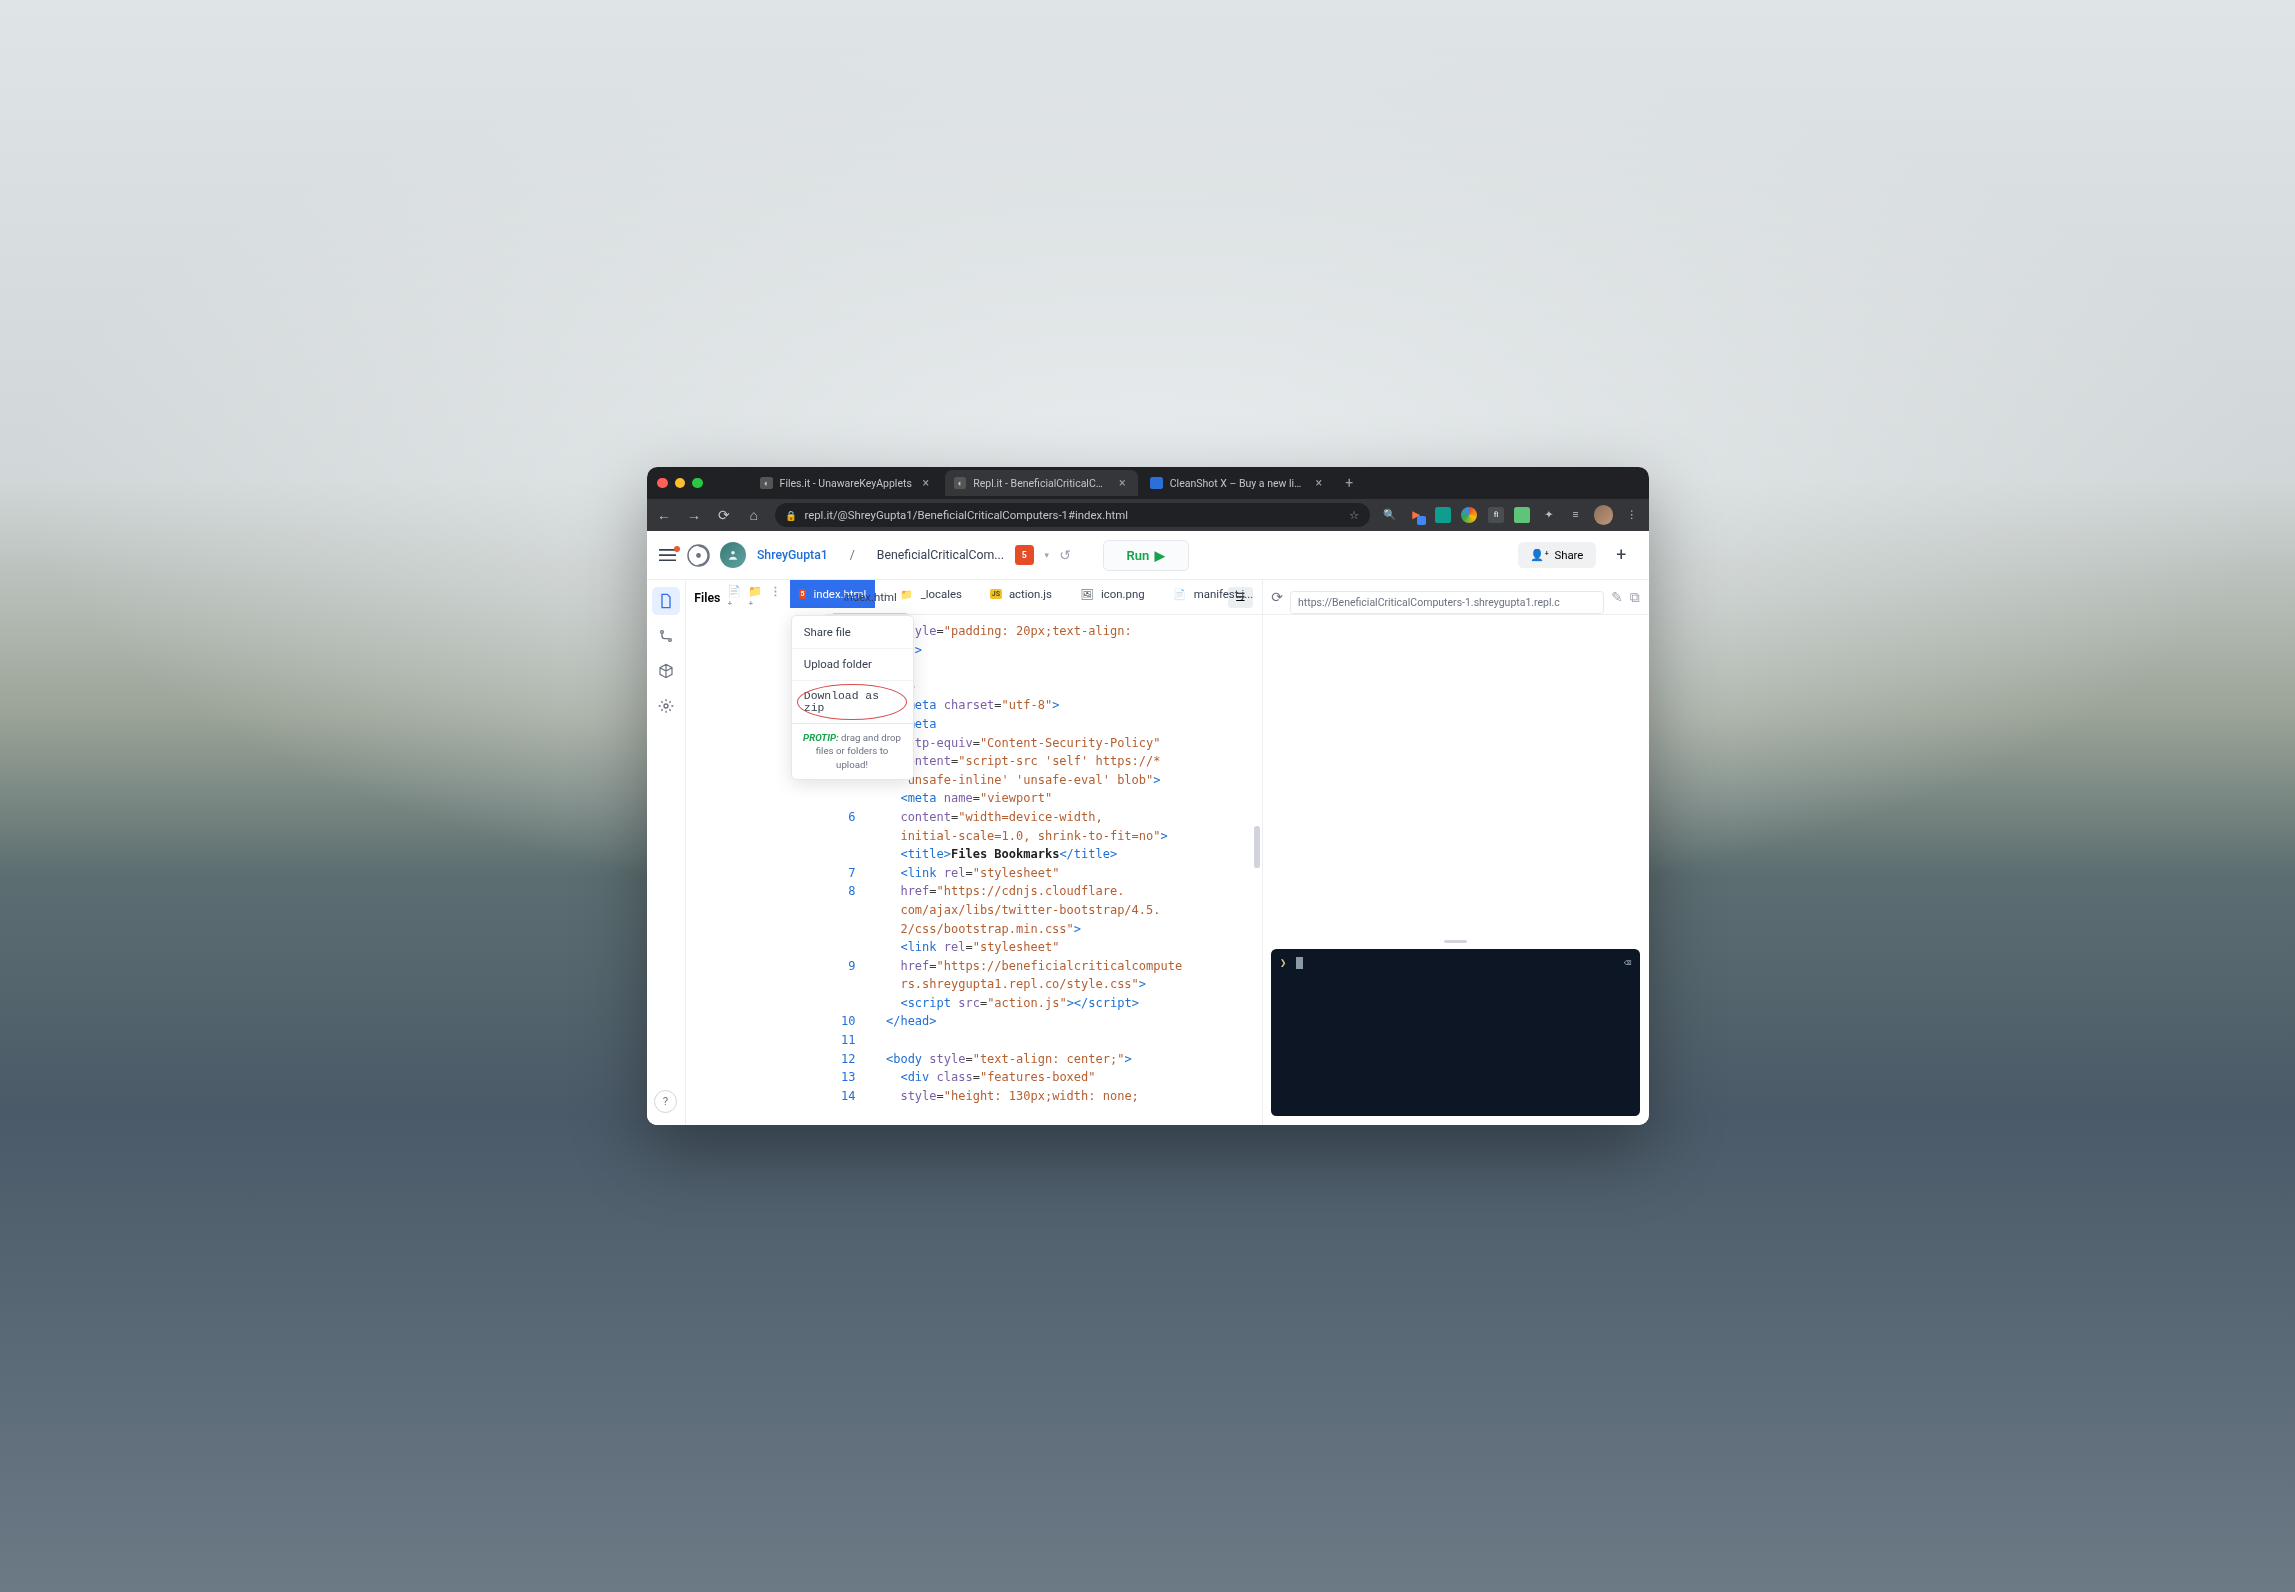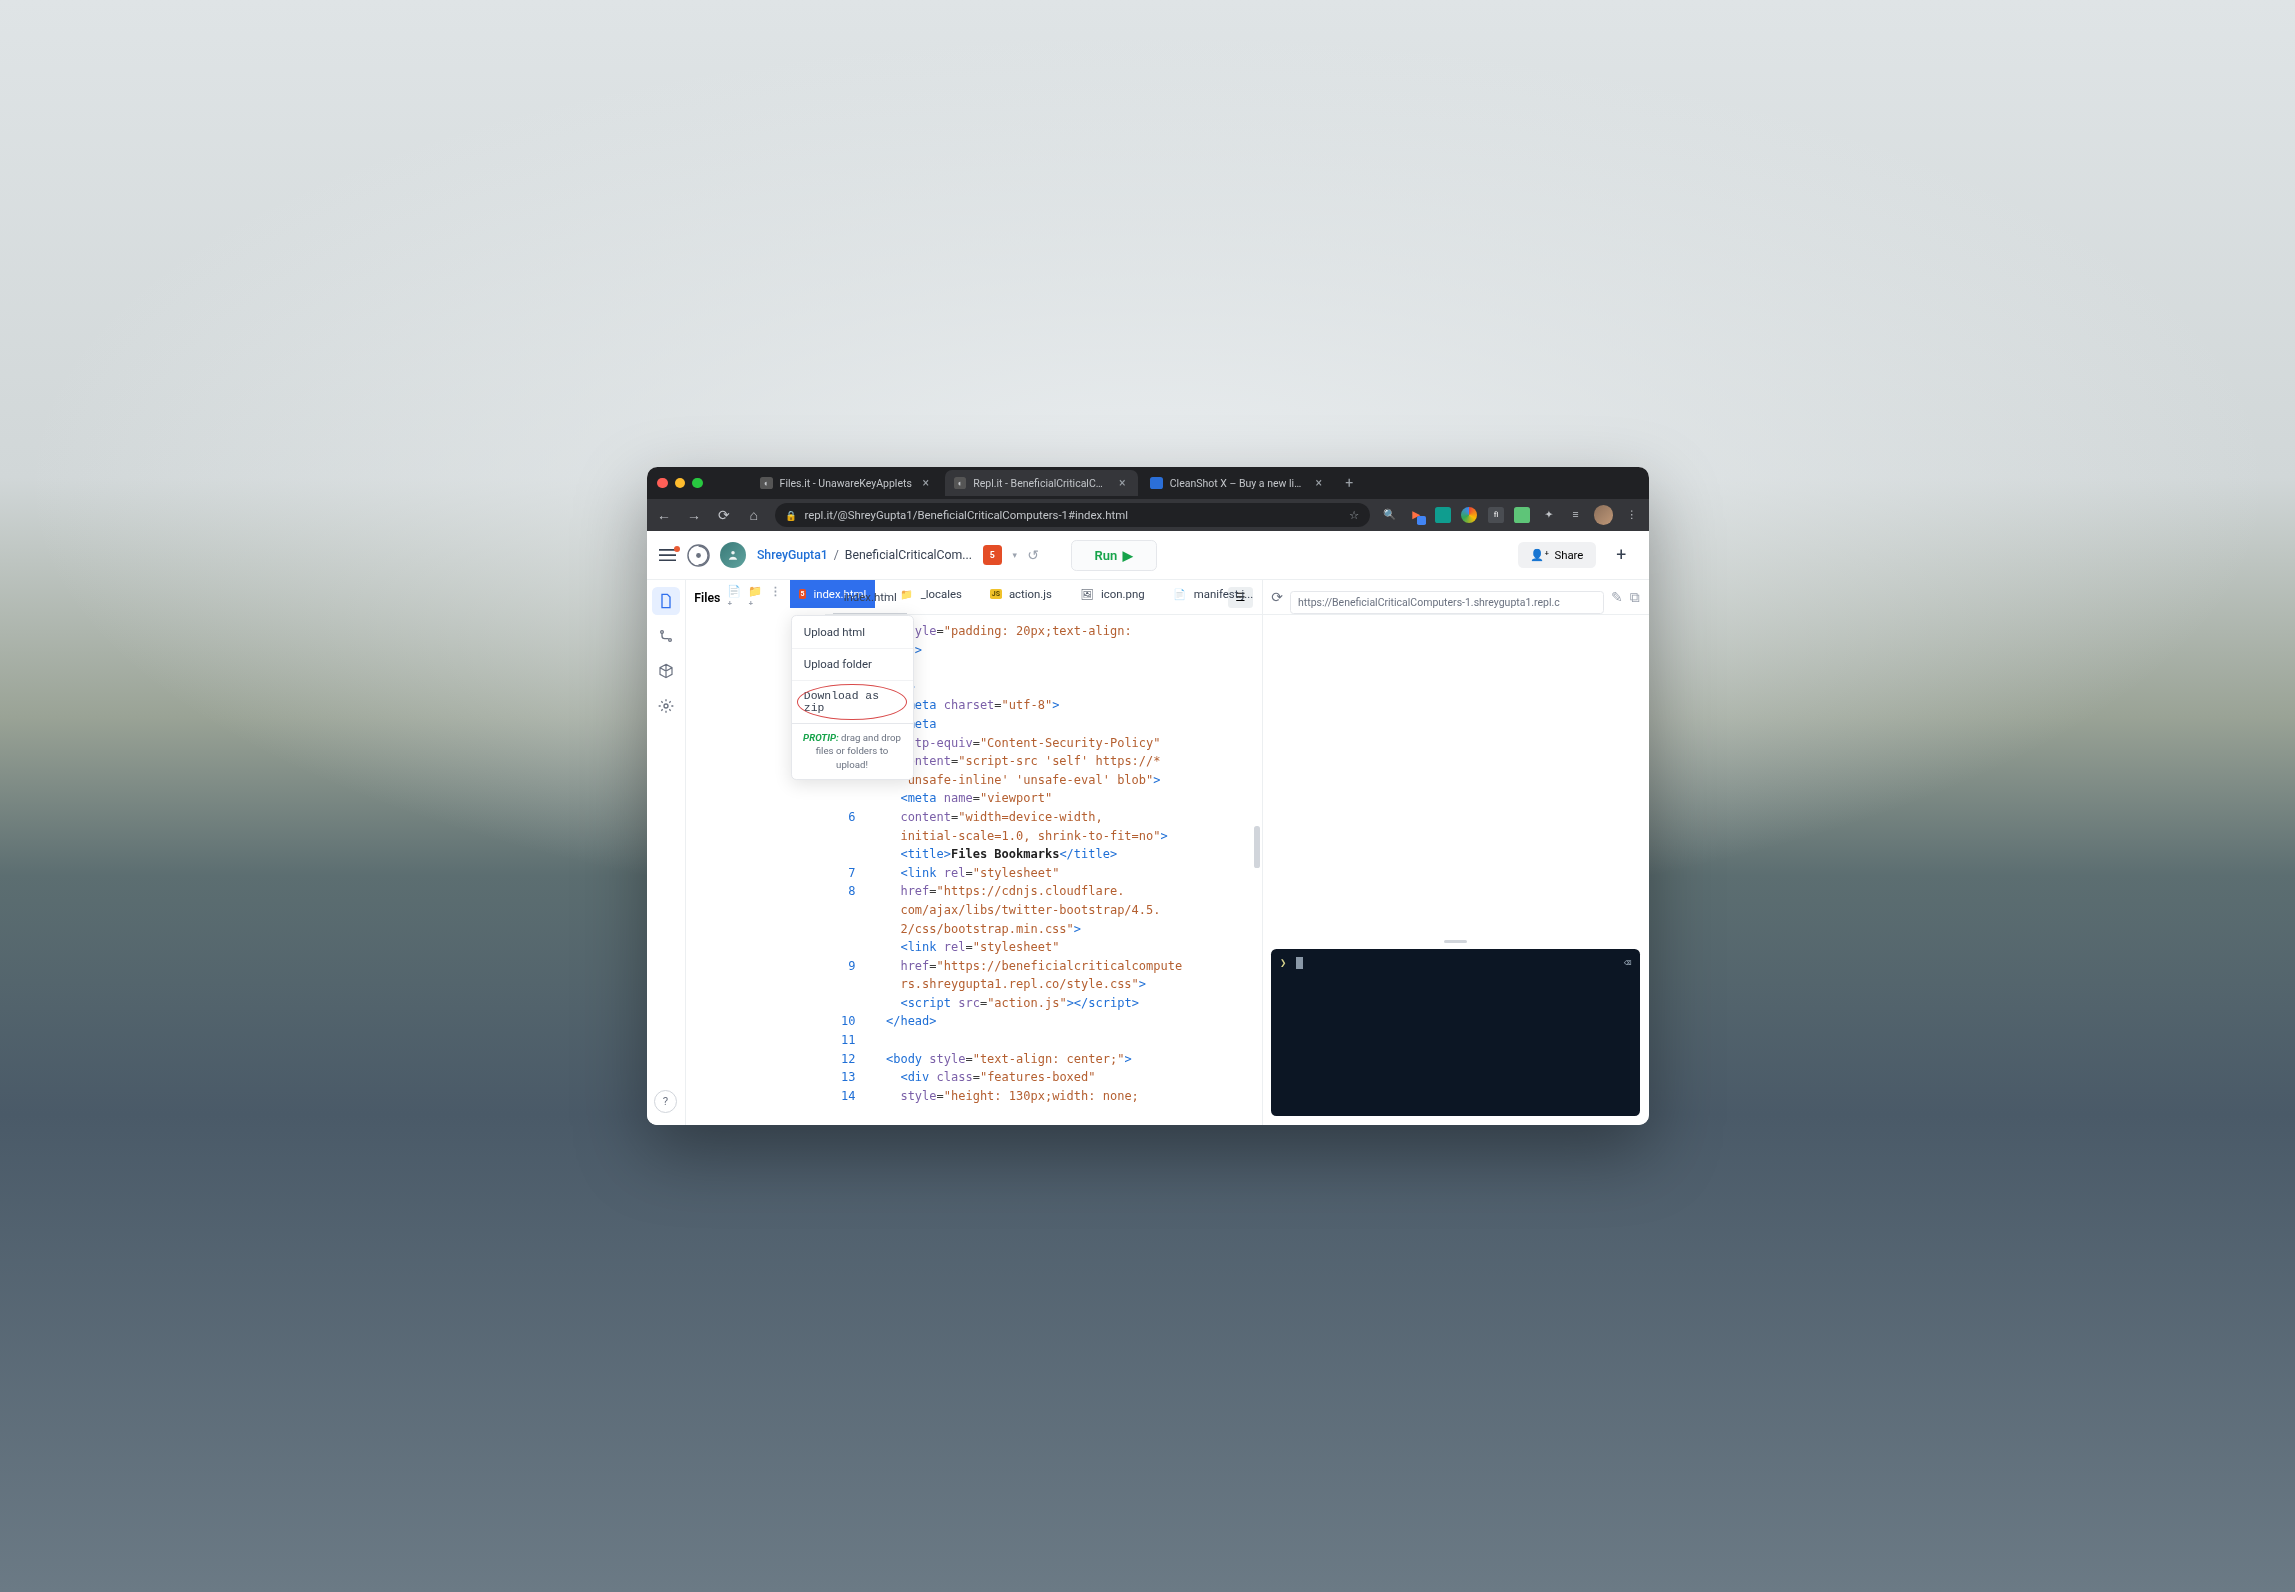--- a/index.html
+++ b/index.html
@@ -85,21 +85,21 @@
   
   .repl-header {
     height: 49px; display: flex; align-items: center; gap: 10.5px;
     padding: 0 12.3px; border-bottom: 0.9px solid #eceff1; background:#fff;
   }
   .burger { position:relative; }
   .burger::after { content:""; position:absolute; top:-2.6px; right:-3.5px; width:6.2px; height:6.2px; background:#e95b34; border-radius:50%; }
   .burger svg { display:block; }
   .repl-logo { width:23px; height:23px; }
   .user-avatar { width:26px; height:26px; border-radius:50%; background: linear-gradient(135deg,#3a7a78,#5fa39f); display:flex; align-items:center; justify-content:center; }
-  .crumbs { display:flex; align-items:center; gap:6px; font-size:12.3px; }
+  .crumbs { display:flex; align-items:center; gap:22px; font-size:12.3px; }
   .crumbs .user { color:#1f6fd6; font-weight:500; }
   .crumbs .sep { color:#6b7280; }
   .crumbs .proj { color:#374151; }
   .lang-badge { width:19.3px; height:19.3px; background:#e44d26; border-radius:3.5px; display:flex; align-items:center; justify-content:center; color:#fff; font-size:8.8px; font-weight:700;}
   .caret-down { color:#9ca3af; font-size:8.8px; }
   .history { color:#9ca3af; font-size:14px; }
   .run-btn {
     margin-left: 21px; padding: 7px 23px; border:0.9px solid #e5e7eb; border-radius:5.3px;
     color:#16a34a; font-weight:600; font-size:13px; display:flex; gap:5.3px; align-items:center;
     background:#fafbfc;
@@ -312,21 +312,21 @@
       <div class="file-item indent">
         <span class="fi-icon">🖼</span>
         <span>icon.png</span>
       </div>
       <div class="file-item indent">
         <span class="fi-icon">📄</span>
         <span>manifest.j...</span>
       </div>
 
       <div class="dropdown">
-        <div class="dd-item">Upload html</div>
+        <div class="dd-item">Share file</div>
         <div class="dd-item">Upload folder</div>
         <div class="dd-item highlight last">
           <span>Download as zip</span>
           <span class="dd-ring"></span>
         </div>
         <div class="dd-tip">
           <b>PROTIP:</b>
           <span>drag and drop files or folders to upload!</span>
         </div>
       </div>

